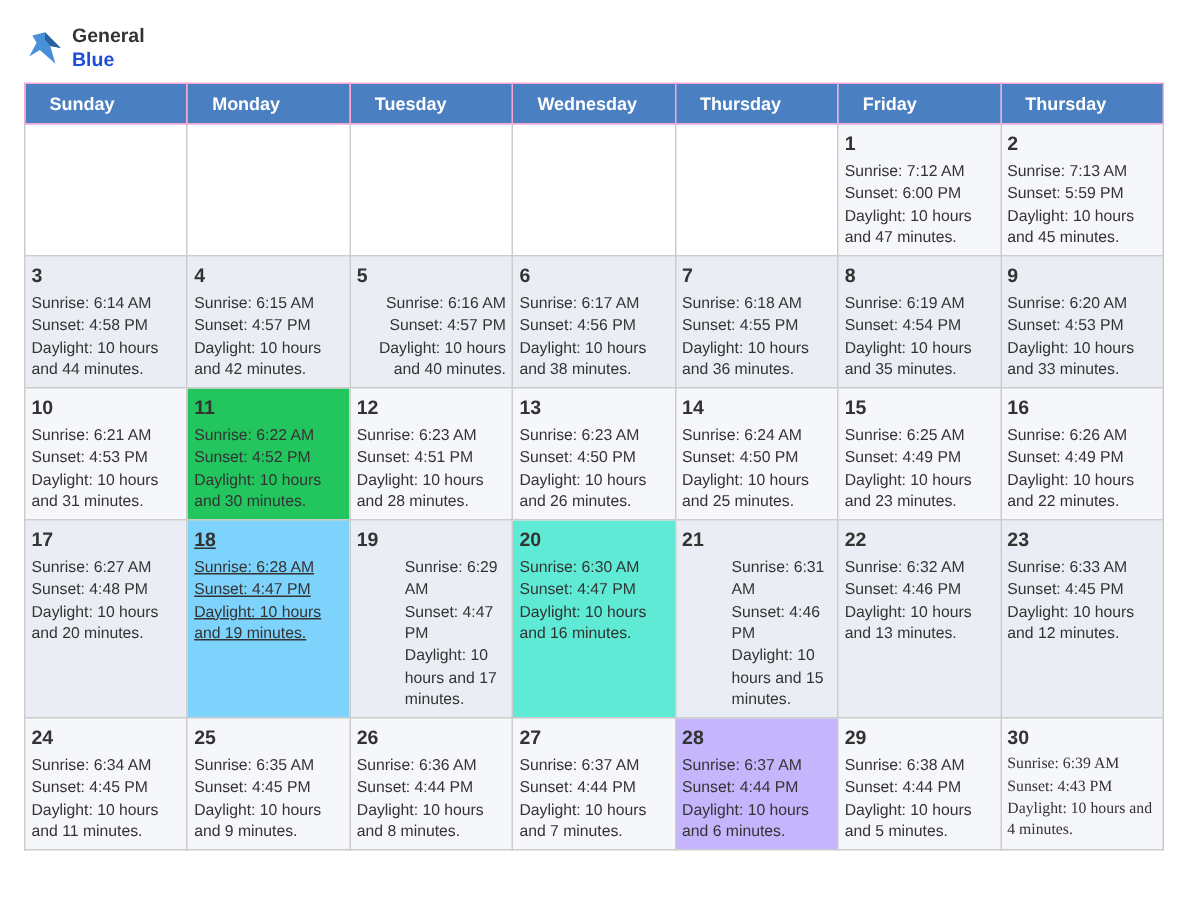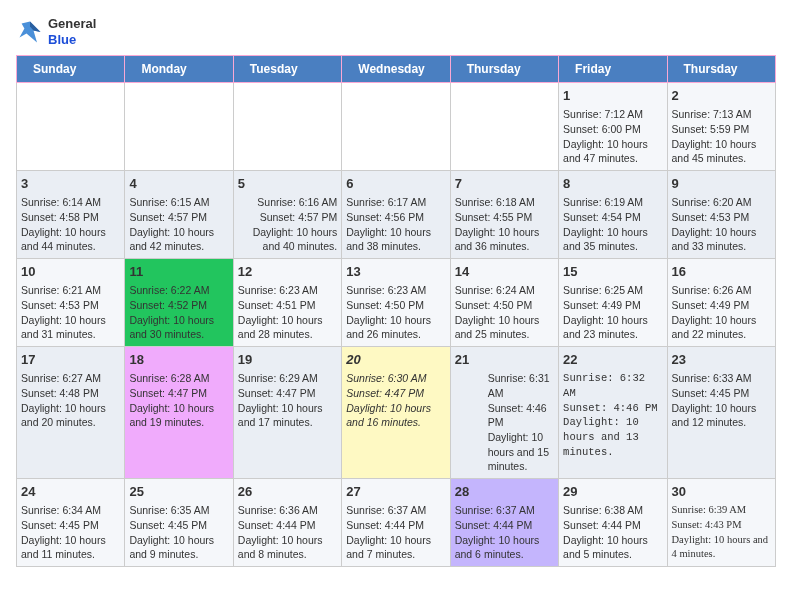--- a/index.html
+++ b/index.html
@@ -227,47 +227,47 @@
 Daylight: 10 hours and 22 minutes.</div>
         </td>
       </tr>
       <tr>
         <td style="background: rgb(234, 238, 244);">
           <span class="day-num">17</span>
           <div style="white-space: pre-line;">Sunrise: 6:27 AM
 Sunset: 4:48 PM
 Daylight: 10 hours and 20 minutes.</div>
         </td>
-        <td style="background: #f0abfc;">
+        <td style="background: #7dd3fc; text-decoration: underline;">
           <span class="day-num">18</span>
           <div style="white-space: pre-line;">Sunrise: 6:28 AM
 Sunset: 4:47 PM
 Daylight: 10 hours and 19 minutes.</div>
         </td>
         <td style="background: rgb(234, 238, 244);">
           <span class="day-num">19</span>
-          <div style="white-space: pre-line;">Sunrise: 6:29 AM
+          <div style="white-space: pre-line; margin-left: 32px;">Sunrise: 6:29 AM
 Sunset: 4:47 PM
 Daylight: 10 hours and 17 minutes.</div>
         </td>
-        <td style="background: #fef9c3; font-style: italic;">
+        <td style="background: #5eead4;">
           <span class="day-num">20</span>
           <div style="white-space: pre-line;">Sunrise: 6:30 AM
 Sunset: 4:47 PM
 Daylight: 10 hours and 16 minutes.</div>
         </td>
         <td style="background: rgb(234, 238, 244);">
           <span class="day-num">21</span>
           <div style="white-space: pre-line; margin-left: 33px;">Sunrise: 6:31 AM
 Sunset: 4:46 PM
 Daylight: 10 hours and 15 minutes.</div>
         </td>
         <td style="background: rgb(234, 238, 244);">
           <span class="day-num">22</span>
-          <div style="white-space: pre-line; font-family: Liberation Mono, monospace;">Sunrise: 6:32 AM
+          <div style="white-space: pre-line;">Sunrise: 6:32 AM
 Sunset: 4:46 PM
 Daylight: 10 hours and 13 minutes.</div>
         </td>
         <td style="background: rgb(234, 238, 244);">
           <span class="day-num">23</span>
           <div style="white-space: pre-line;">Sunrise: 6:33 AM
 Sunset: 4:45 PM
 Daylight: 10 hours and 12 minutes.</div>
         </td>
       </tr>

